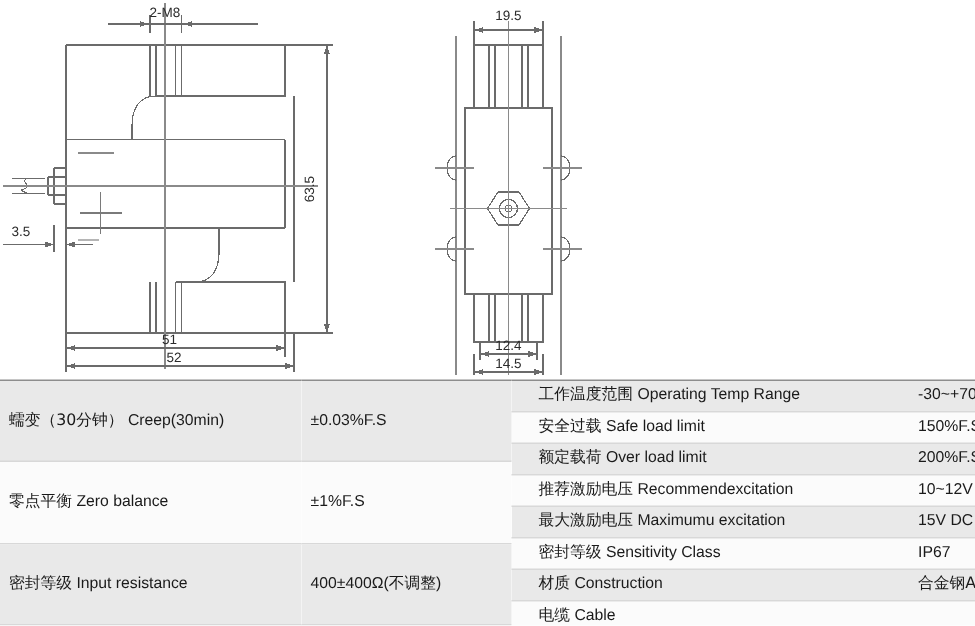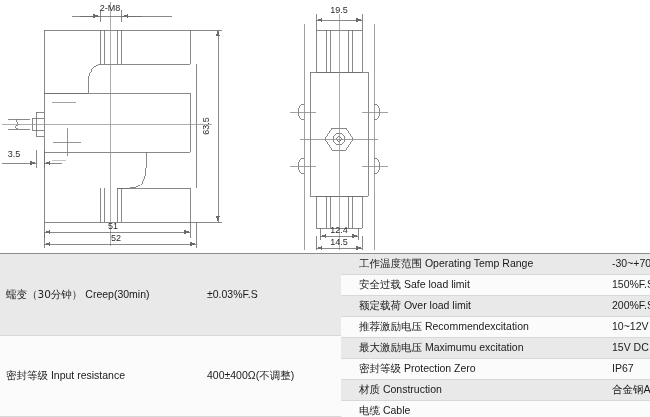--- a/index.html
+++ b/index.html
@@ -270,20 +270,24 @@
 
   <div id="tables">
 
     <table class="spec-table t-left">
       <tbody>
         <tr>
           <td class="c-label"><span class="cjk">蠕变（30分钟）</span> <span>Creep(30min)</span></td>
           <td class="c-value">±0.03%F.S</td>
         </tr>
         <tr>
+          <td class="c-label"><span class="cjk">零点平衡</span> <span>Zero balance</span></td>
+          <td class="c-value">±1%F.S</td>
+        </tr>
+        <tr>
           <td class="c-label"><span class="cjk">密封等级</span> <span>Input resistance</span></td>
           <td class="c-value">400±400Ω(不调整)</td>
         </tr>
 
       </tbody>
     </table>
 
     <table class="spec-table t-right">
       <tbody>
         <tr>
@@ -300,21 +304,21 @@
         </tr>
         <tr>
           <td class="c-label"><span class="cjk">推荐激励电压</span> <span>Recommendexcitation</span></td>
           <td class="c-value">10~12V DC</td>
         </tr>
         <tr>
           <td class="c-label"><span class="cjk">最大激励电压</span> <span>Maximumu excitation</span></td>
           <td class="c-value">15V DC</td>
         </tr>
         <tr>
-          <td class="c-label"><span class="cjk">密封等级</span> <span>Protection Zero</span></td>
+          <td class="c-label"><span class="cjk">密封等级</span> <span>Sensitivity Class</span></td>
           <td class="c-value">IP67</td>
         </tr>
         <tr>
           <td class="c-label"><span class="cjk">材质</span> <span>Construction</span></td>
           <td class="c-value cjk">合金钢Alloy Steel</td>
         </tr>
         <tr>
           <td class="c-label"><span class="cjk">电缆</span> <span>Cable</span></td>
           <td class="c-value"></td>
         </tr>

